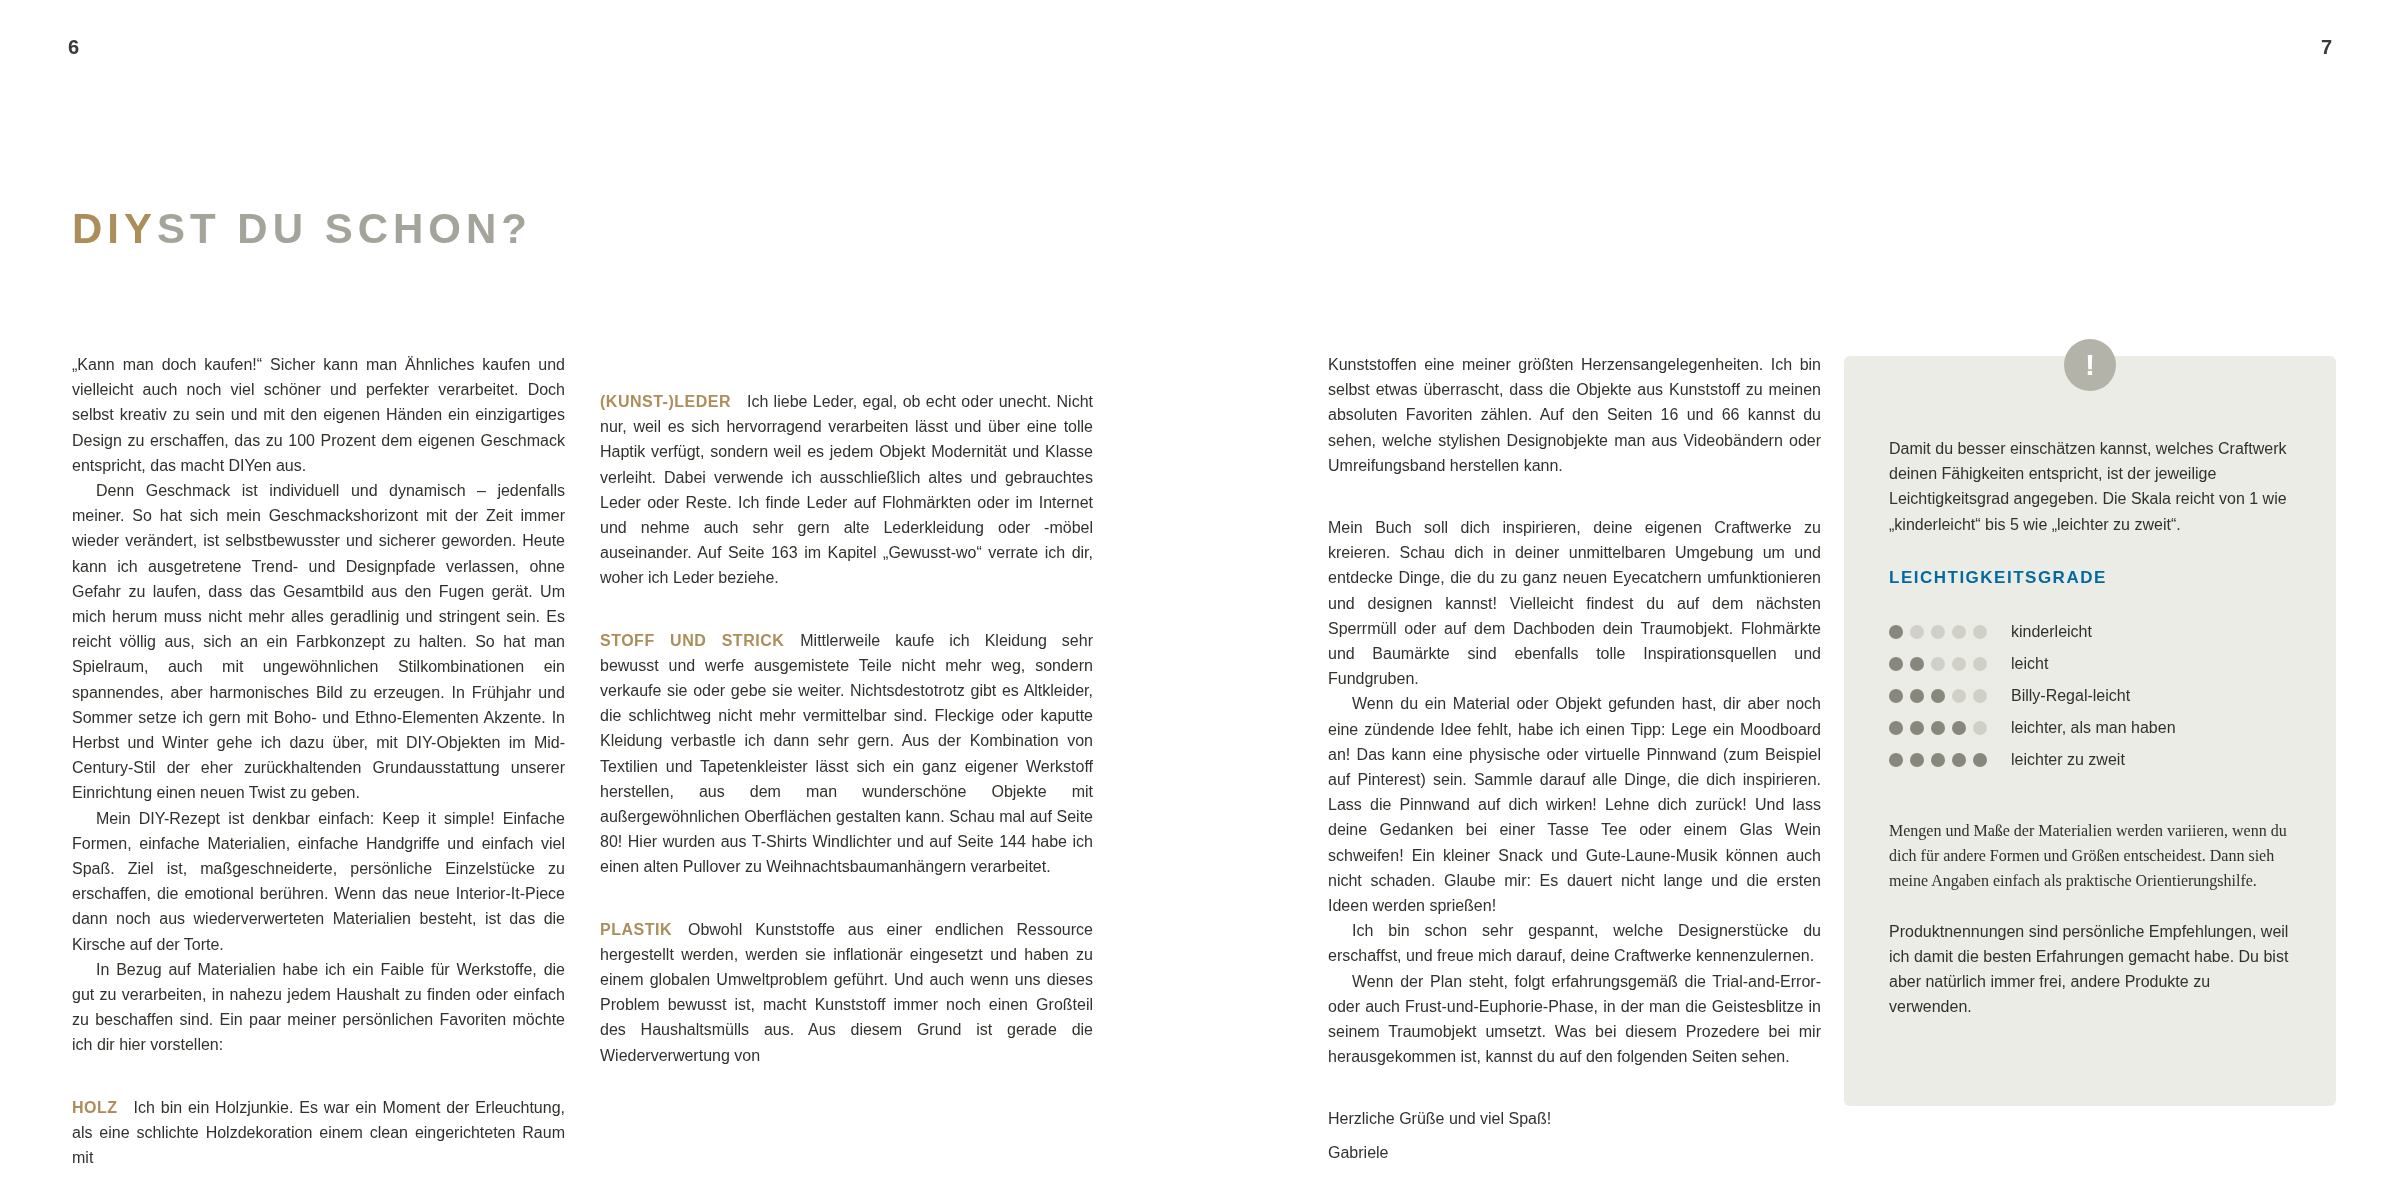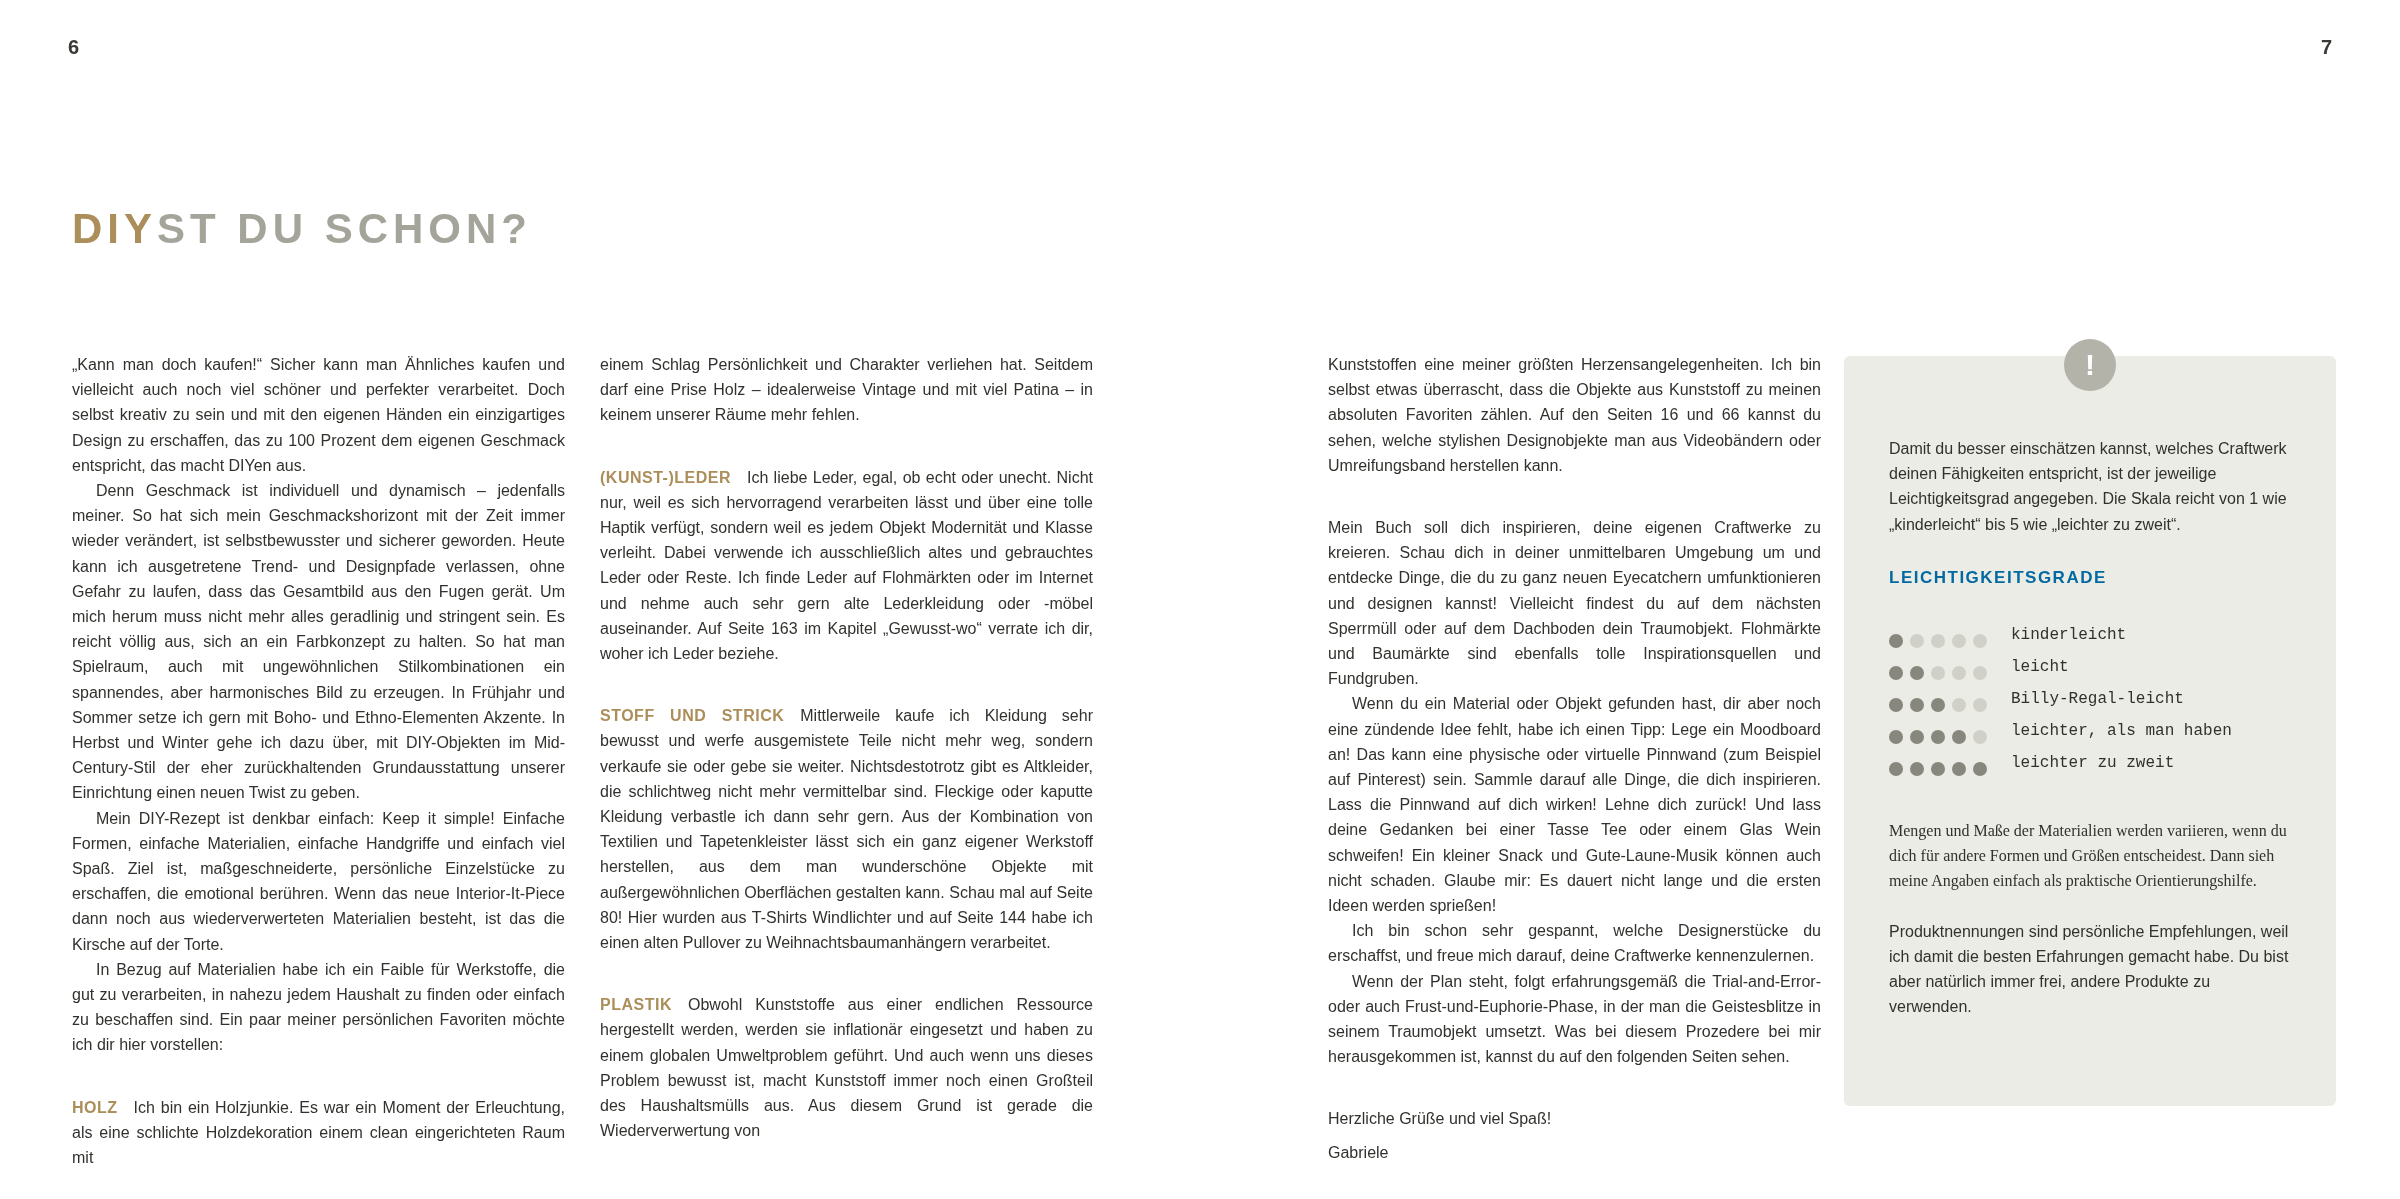--- a/index.html
+++ b/index.html
@@ -43,21 +43,21 @@
   }
   .badge {
     position:absolute; top:-17px; left:50%; transform:translateX(-50%);
     width:52px; height:52px; border-radius:50%;
     background:#b3b3aa; color:#ffffff;
     display:flex; align-items:center; justify-content:center;
     font-size:30px; font-weight:bold;
   }
   .s-head { font-size:17px; font-weight:bold; letter-spacing:1.5px; margin-top:28px; color:#0369a1; }
   .scale { margin-top:26px; }
-  .scale-row { display:flex; align-items:flex-end; height:32px;font-family:Liberation Mono, monospace; }
+  .scale-row { display:flex; align-items:center; height:32px; }
   .dots { display:flex; gap:7px; width:112px; }
   .dot { width:14px; height:14px; border-radius:50%; background:var(--dot-empty,#d0d0c8); }
   .dot.filled { background:var(--dot-filled,#87877d); }
   .scale-label { margin-left:10px; white-space:nowrap; }
   .note { margin-top:25px; }
   .note.first { margin-top:42px;font-family:Liberation Serif, serif; }
 </style>
 </head>
 <body>
 
@@ -75,21 +75,20 @@
     <p class="para">„Kann man doch kaufen!“ Sicher kann man Ähnliches kaufen und vielleicht auch noch viel schöner und perfekter verarbeitet. Doch selbst kreativ zu sein und mit den eigenen Händen ein einzigartiges Design zu erschaffen, das zu 100 Prozent dem eigenen Geschmack entspricht, das macht DIYen aus.</p>
     <p class="para indent">Denn Geschmack ist individuell und dynamisch – jedenfalls meiner. So hat sich mein Geschmackshorizont mit der Zeit immer wieder verändert, ist selbstbewusster und sicherer geworden. Heute kann ich ausgetretene Trend- und Designpfade verlassen, ohne Gefahr zu laufen, dass das Gesamtbild aus den Fugen gerät. Um mich herum muss nicht mehr alles geradlinig und stringent sein. Es reicht völlig aus, sich an ein Farbkonzept zu halten. So hat man Spielraum, auch mit ungewöhnlichen Stilkombinationen ein spannendes, aber harmonisches Bild zu erzeugen. In Frühjahr und Sommer setze ich gern mit Boho- und Ethno-Elementen Akzente. In Herbst und Winter gehe ich dazu über, mit DIY-Objekten im Mid-Century-Stil der eher zurückhaltenden Grundausstattung unserer Einrichtung einen neuen Twist zu geben.</p>
     <p class="para indent">Mein DIY-Rezept ist denkbar einfach: Keep it simple! Einfache Formen, einfache Materialien, einfache Handgriffe und einfach viel Spaß. Ziel ist, maßgeschneiderte, persönliche Einzelstücke zu erschaffen, die emotional berühren. Wenn das neue Interior-It-Piece dann noch aus wiederverwerteten Materialien besteht, ist das die Kirsche auf der Torte.</p>
     <p class="para indent">In Bezug auf Materialien habe ich ein Faible für Werkstoffe, die gut zu verarbeiten, in nahezu jedem Haushalt zu finden oder einfach zu beschaffen sind. Ein paar meiner persönlichen Favoriten möchte ich dir hier vorstellen:</p>
     <p class="para gap">
       <span class="lead">HOLZ</span><span>Ich bin ein Holzjunkie. Es war ein Moment der Erleuchtung, als eine schlichte Holzdekoration einem clean eingerichteten Raum mit</span>
     </p>
   </div>
 
   <div class="col col2">
-    <p class="para">einem Schlag Persönlichkeit und Charakter verliehen hat. Seitdem darf eine Prise Holz – idealerweise Vintage und mit viel Patina – in keinem unserer Räume mehr fehlen.</p>
     <p class="para gap">
       <span class="lead">(KUNST-)LEDER</span><span>Ich liebe Leder, egal, ob echt oder unecht. Nicht nur, weil es sich hervorragend verarbeiten lässt und über eine tolle Haptik verfügt, sondern weil es jedem Objekt Modernität und Klasse verleiht. Dabei verwende ich ausschließlich altes und gebrauchtes Leder oder Reste. Ich finde Leder auf Flohmärkten oder im Internet und nehme auch sehr gern alte Lederkleidung oder -möbel auseinander. Auf Seite 163 im Kapitel „Gewusst-wo“ verrate ich dir, woher ich Leder beziehe.</span>
     </p>
     <p class="para gap">
       <span class="lead">STOFF UND STRICK</span><span>Mittlerweile kaufe ich Kleidung sehr bewusst und werfe ausgemistete Teile nicht mehr weg, sondern verkaufe sie oder gebe sie weiter. Nichtsdestotrotz gibt es Altkleider, die schlichtweg nicht mehr vermittelbar sind. Fleckige oder kaputte Kleidung verbastle ich dann sehr gern. Aus der Kombination von Textilien und Tapetenkleister lässt sich ein ganz eigener Werkstoff herstellen, aus dem man wunderschöne Objekte mit außergewöhnlichen Oberflächen gestalten kann. Schau mal auf Seite 80! Hier wurden aus T-Shirts Windlichter und auf Seite 144 habe ich einen alten Pullover zu Weihnachtsbaumanhängern verarbeitet.</span>
     </p>
     <p class="para gap">
       <span class="lead">PLASTIK</span><span>Obwohl Kunststoffe aus einer endlichen Ressource hergestellt werden, werden sie inflationär eingesetzt und haben zu einem globalen Umweltproblem geführt. Und auch wenn uns dieses Problem bewusst ist, macht Kunststoff immer noch einen Großteil des Haushaltsmülls aus. Aus diesem Grund ist gerade die Wiederverwertung von</span>
     </p>
   </div>

